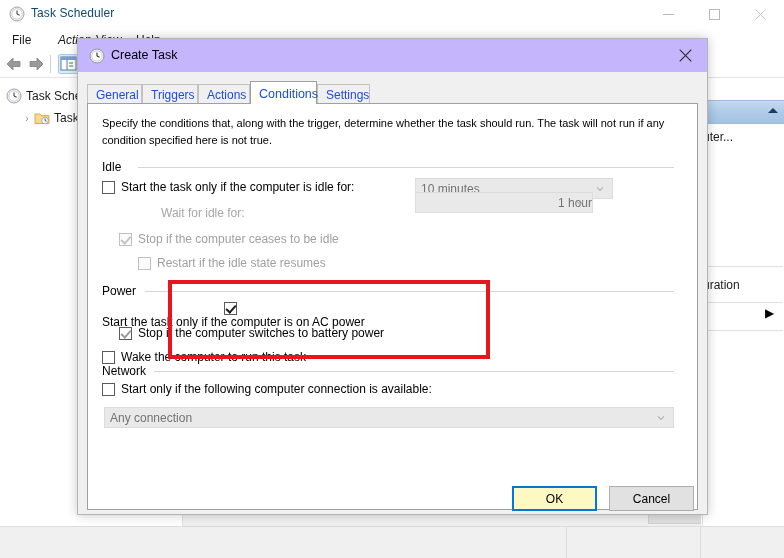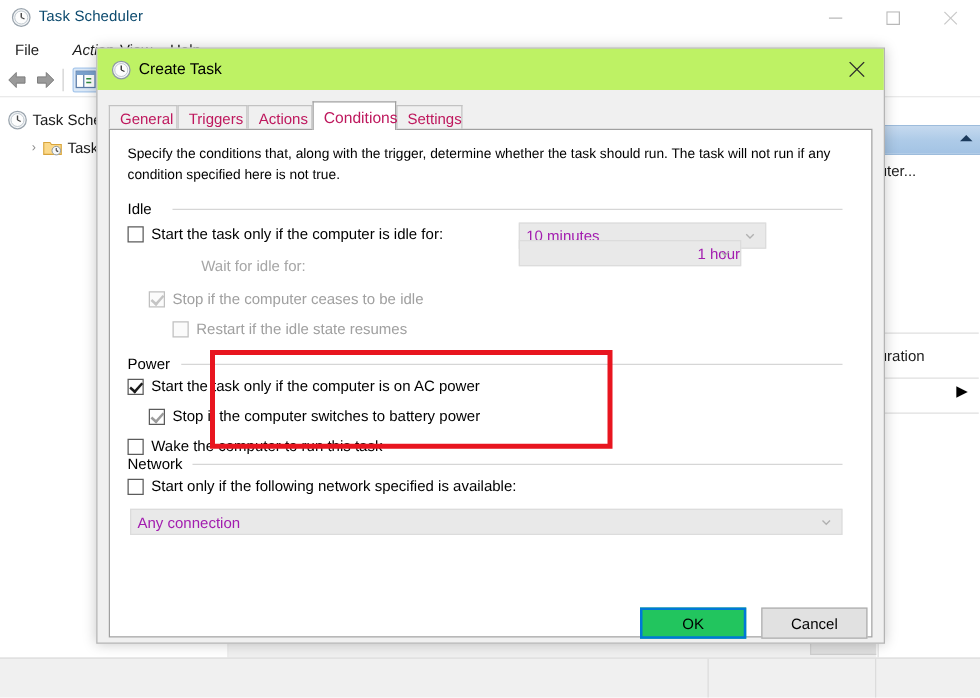--- a/index.html
+++ b/index.html
@@ -254,21 +254,21 @@
     width: 631px; height: 477px;
     background: #f0f0f0;
     border: 1px solid #b4b4b4;
     box-sizing: border-box;
     box-shadow: 0 0 10px rgba(0,0,0,.22);
   }
   #dlg-titlebar {
     position: absolute;
     left: 0; top: 0;
     width: 629px; height: 33px;
-    background: #bef264;
+    background: #c4b5fd;
   }
   #dlg-title-icon {
     position: absolute;
     left: 11px; top: 9px;
     width: 16px; height: 16px;
   }
   #dlg-title-text {
     position: absolute;
     left: 33px; top: 9px;
     font-size: 12.5px;
@@ -291,21 +291,21 @@
   }
   .tab {
     position: absolute;
     top: 3px;
     height: 19px;
     background: #f0f0f0;
     border: 1px solid #c2c2c2;
     border-bottom: none;
     box-sizing: border-box;
     font-size: 12px;
-    color: #be185d;
+    color: #1d4ed8;
     padding: 2px 8px 12px 8px;
     line-height: 16px;
     white-space: nowrap;
   }
   .tab.selected {
     top: 0px;
     height: 23px;
     background: #ffffff;
     border-color: #a0a0a0;
     z-index: 3;
@@ -385,21 +385,21 @@
 
   .combo {
     position: absolute;
     height: 21px;
     background: #e9e9e9;
     border: 1px solid #dcdcdc;
     box-sizing: border-box;
     display: flex;
     align-items: center;
     font-size: 12px;
-    color: #a21caf;
+    color: #737373;
     padding-left: 5px;
   }
   .combo .chev {
     position: absolute;
     right: 8px; top: 6px;
     width: 8px; height: 8px;
   }
 
   #redbox {
     position: absolute;
@@ -421,21 +421,21 @@
     font-size: 12px;
     color: #000;
     display: flex;
     align-items: center;
     justify-content: center;
     font-family: "Liberation Sans", sans-serif;
   }
   #btn-ok {
     left: 434px; top: 447px;
     border: 2px solid #0078d7;
-    background: #22c55e;
+    background: #fef9c3;
   }
   #btn-cancel { left: 531px; top: 447px; }
 </style>
 </head>
 <body>
 
 <div id="bg-window">
 
   <div id="bg-titlebar">
     <span id="bg-title-icon">
@@ -607,41 +607,41 @@
     </div>
 
     <div class="chkrow disabled" style="left:31px; top:128px;">
       <span class="cbox dis checked"></span>
       <span>Stop if the computer ceases to be idle</span>
     </div>
 
     <span class="group-label" style="left:14px; top:180px;">Power</span>
     <div class="group-rule" style="left:57px; top:187px; width:529px;"></div>
 
-    <div class="chkrow" style="left:14px; top:198px;">
+    <div class="chkrow" style="left:14px; top:198px;flex-direction:column;">
       <span class="cbox checked"></span>
       <span>Start the task only if the computer is on AC power</span>
     </div>
 
     <div class="chkrow" style="left:31px; top:222px;">
       <span class="cbox checked gray"></span>
       <span>Stop if the computer switches to battery power</span>
     </div>
 
     <div class="chkrow" style="left:14px; top:246px;">
       <span class="cbox"></span>
       <span>Wake the computer to run this task</span>
     </div>
 
     <span class="group-label" style="left:14px; top:260px;">Network</span>
     <div class="group-rule" style="left:66px; top:267px; width:520px;"></div>
 
     <div class="chkrow" style="left:14px; top:278px;">
       <span class="cbox"></span>
-      <span>Start only if the following network specified is available:</span>
+      <span>Start only if the following computer connection is available:</span>
     </div>
 
     <div class="combo" style="left:16px; top:303px; width:570px;">
       <span>Any connection</span>
       <svg class="chev" viewBox="0 0 8 8">
           <path d="M1 2.4 L4 5.4 L7 2.4" fill="none" stroke="#b0b0b0" stroke-width="1.1"></path>
         </svg>
     </div>
   </div>
 

